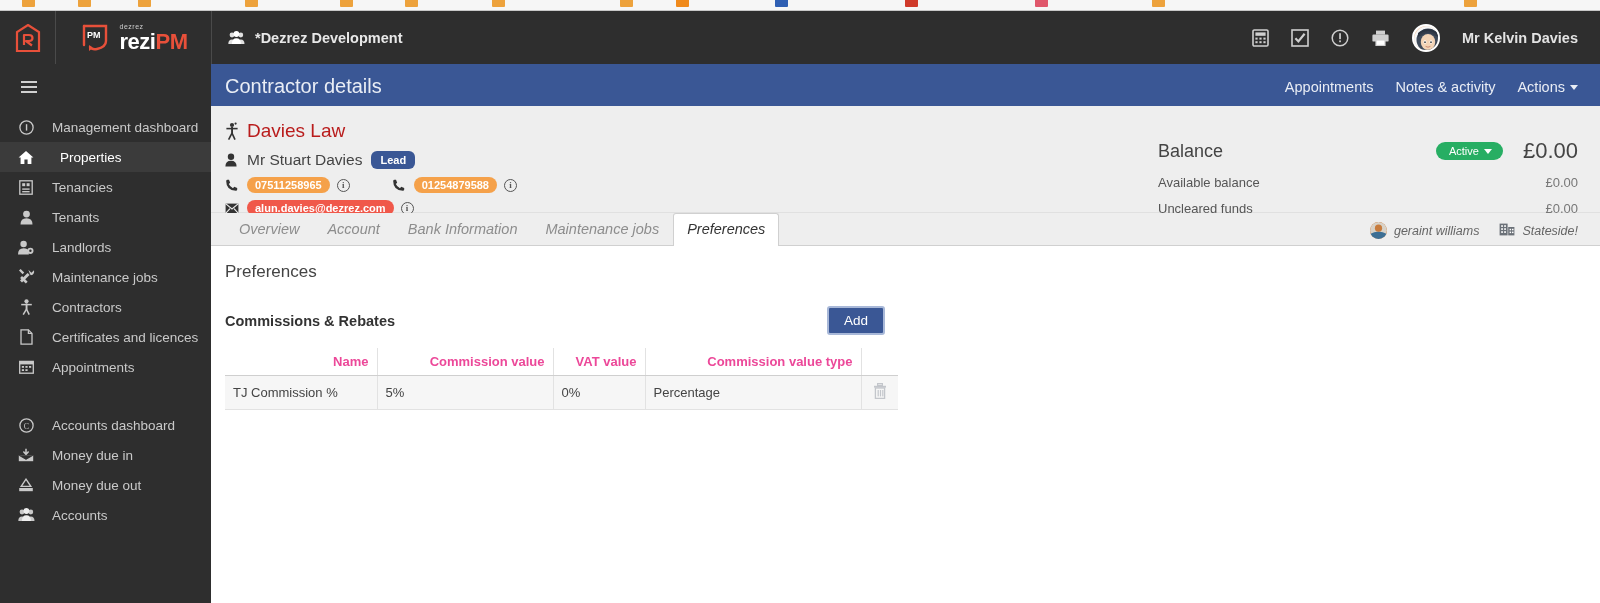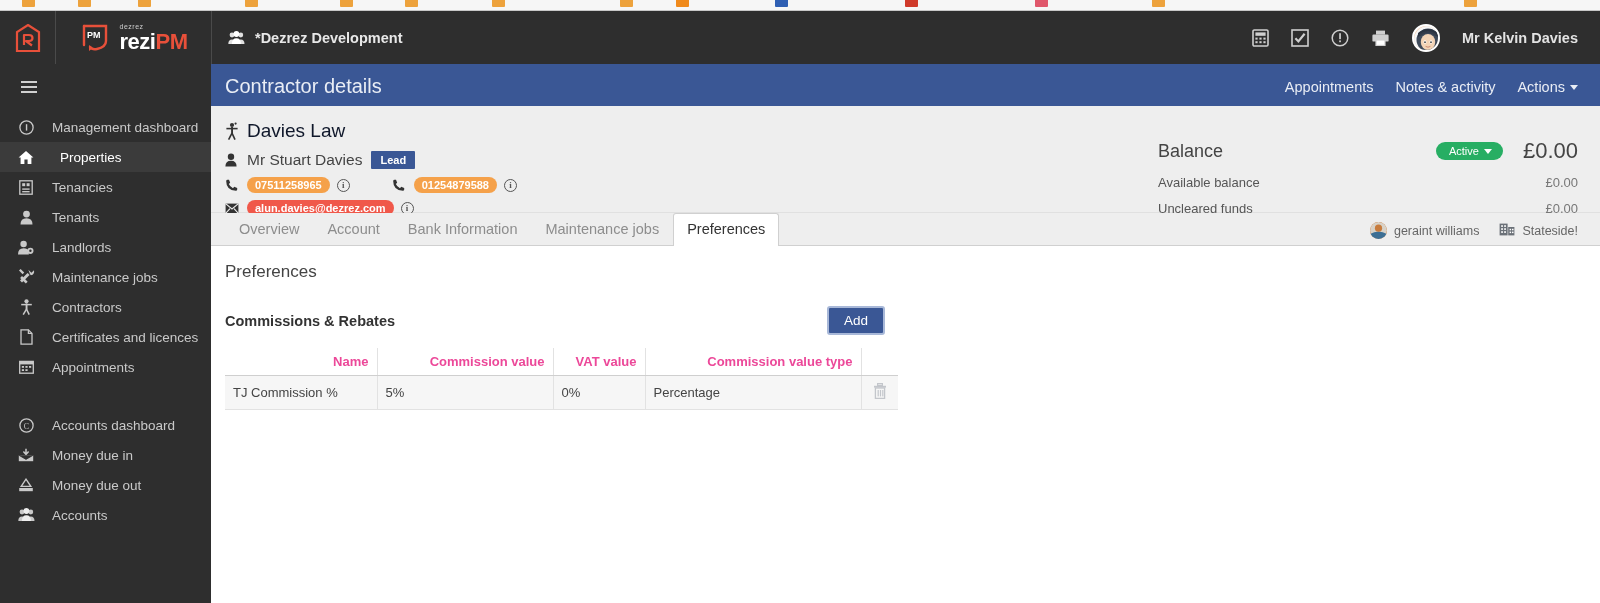--- a/index.html
+++ b/index.html
@@ -113,26 +113,26 @@
   }
 
   #info-panel {
     background: #eeeeee;
     height: 107px; position: relative;
     padding: 14px 0 0 14px;
     border-bottom: 1px solid #e0e0e0;
   }
   .row-line { display: flex; align-items: center; }
   .ic { width: 22px; flex: none; color: #333; font-size: 13px; display:flex; align-items:center;}
-  #company-name { font-size: 19px; color: #0f172a; }
+  #company-name { font-size: 19px; color: #b91c1c; }
   #contact-row { margin-top: 9px; }
   #contact-name { font-size: 15.5px; color: #444; }
   .badge-lead {
     background: #3a5795; color: #fff; font-size: 11px; font-weight: bold;
-    padding: 3px 9px; border-radius: 1px; margin-left: 9px;
+    padding: 3px 9px; border-radius: 6px; margin-left: 9px;
   }
   #phones-row { margin-top: 8px; }
   .pill {
     color: #fff; font-size: 11px; font-weight: bold;
     padding: 2px 8px; border-radius: 9px;
   }
   .pill.orange { background: #f5a14a; }
   .pill.red    { background: #f0584a; }
   .info-i {
     display: inline-flex; align-items: center; justify-content: center;
@@ -161,20 +161,21 @@
     font-size: 13px; color: #555; margin-top: 11px;
   }
   .bal-row .bal-val { color: #777; }
 
   
   #tabs-bar {
     background: #eeeeee; height: 33px;
     display: flex; align-items: flex-end; justify-content: space-between;
     padding: 0 22px 0 14px; position: relative;
     border-bottom: 1px solid #d0d0d0;
+    font-style: italic;
   }
   #tabs { display: flex; align-items: flex-end; gap: 0; }
   .tab {
     padding: 6px 13px 7px 13px; font-size: 14.5px; color: #8d8d8d;
     cursor: pointer; border: 1px solid transparent; border-bottom: none;
     line-height: 1.25;
   }
   .tab.active {
     background: #ffffff; color: #333; border-color: #d0d0d0;
     border-radius: 3px 3px 0 0; margin-bottom: -1px; padding-bottom: 8px;

